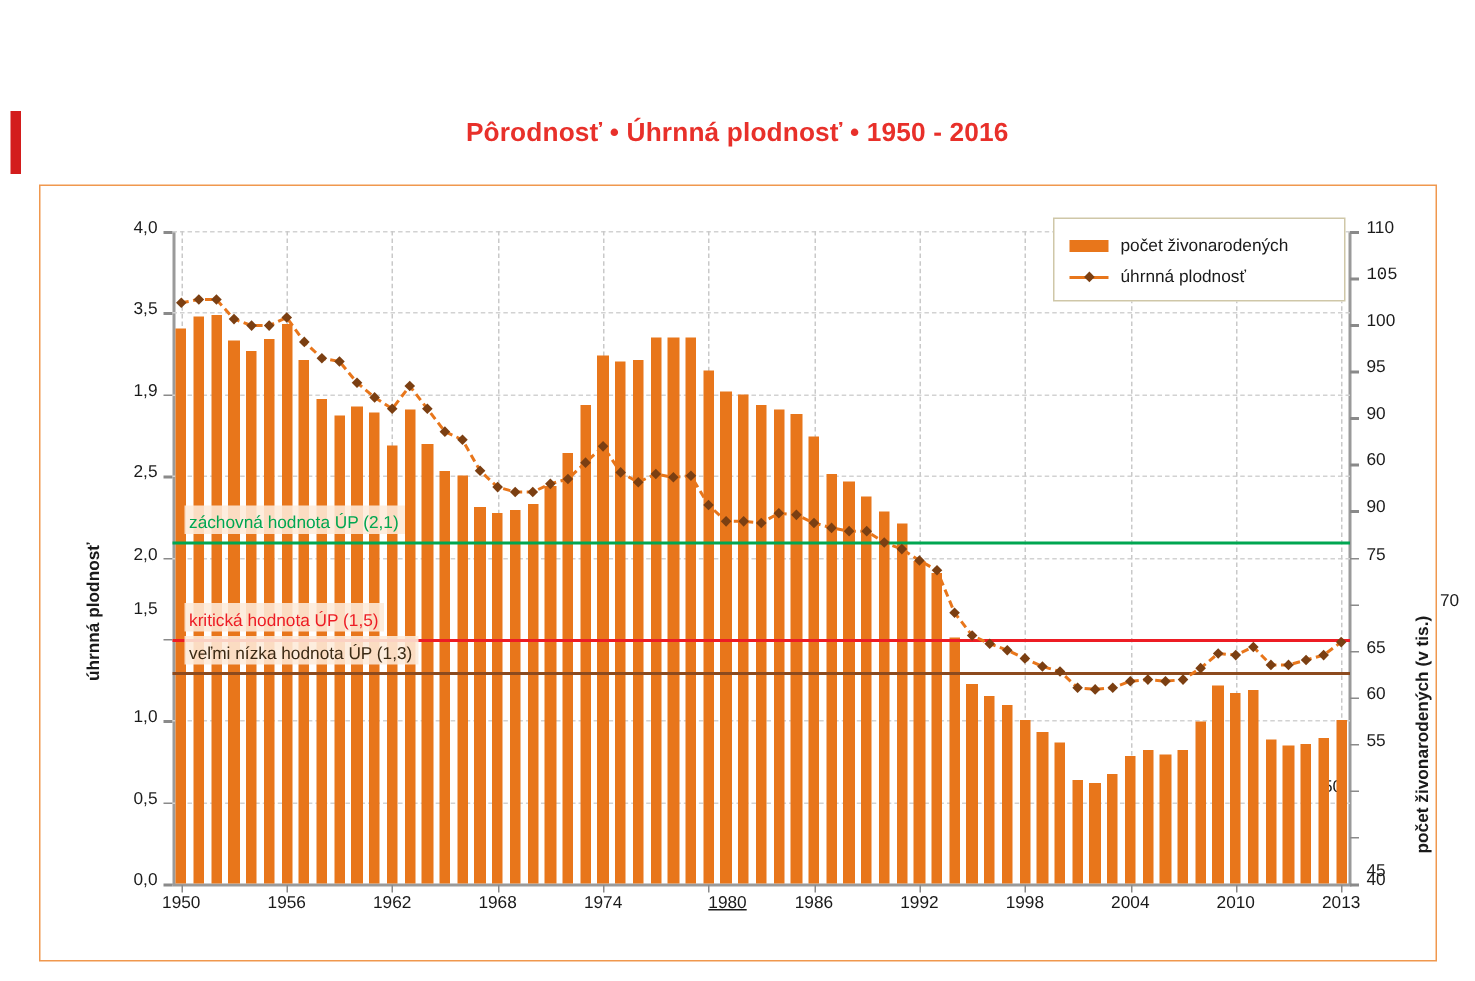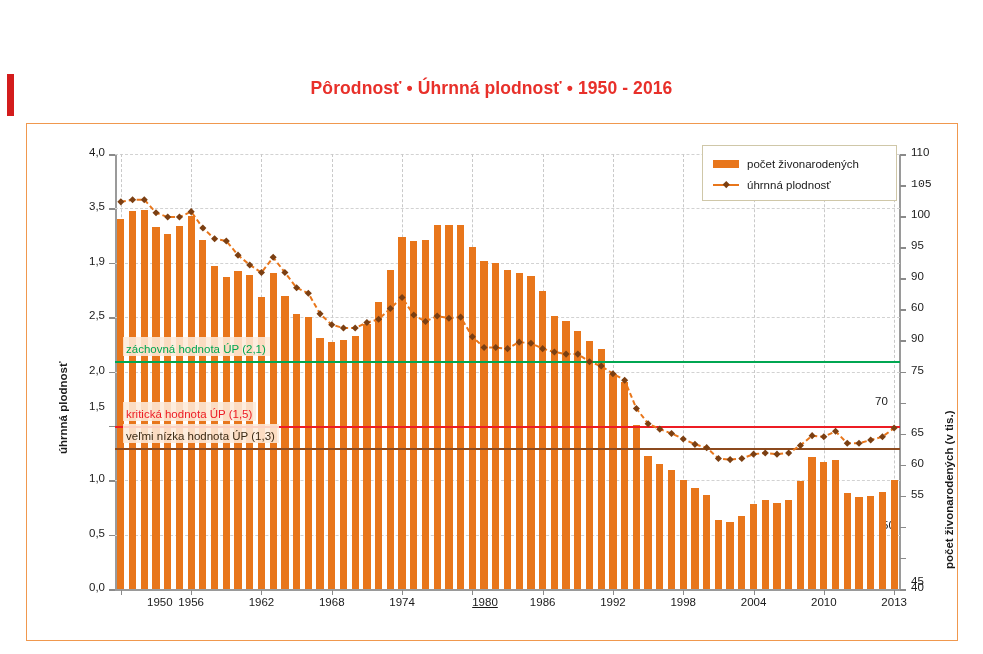--- a/index.html
+++ b/index.html
@@ -259,41 +259,41 @@
         <div class="ylabel-right" style="top: 451px; left: 884px;">45</div>
         <div class="tick-right" style="top: 402.857px;"></div>
         <div class="ylabel-right" style="top: 394.857px; left: 855px; text-align: right;">50</div>
         <div class="tick-right" style="top: 371.786px;"></div>
         <div class="ylabel-right" style="top: 363.786px; left: 884px;">55</div>
         <div class="tick-right" style="top: 340.714px;"></div>
         <div class="ylabel-right" style="top: 332.714px; left: 884px;">60</div>
         <div class="tick-right" style="top: 309.643px;"></div>
         <div class="ylabel-right" style="top: 301.643px; left: 884px;">65</div>
         <div class="tick-right" style="top: 278.571px;"></div>
-        <div class="ylabel-right" style="top: 270.571px; left: 848px;">70</div>
+        <div class="ylabel-right" style="top: 270.571px; left: 933px;">70</div>
         <div class="tick-right" style="top: 247.5px;"></div>
         <div class="ylabel-right" style="top: 239.5px; left: 884px;">75</div>
         <div class="tick-right" style="top: 216.429px;"></div>
         <div class="ylabel-right" style="top: 208.429px; left: 884px;">90</div>
         <div class="tick-right" style="top: 185.357px;"></div>
         <div class="ylabel-right" style="top: 177.357px; left: 884px;">60</div>
         <div class="tick-right" style="top: 154.286px;"></div>
         <div class="ylabel-right" style="top: 146.286px; left: 884px;">90</div>
         <div class="tick-right" style="top: 123.214px;"></div>
         <div class="ylabel-right" style="top: 115.214px; left: 884px;">95</div>
         <div class="tick-right" style="top: 92.1429px;"></div>
         <div class="ylabel-right" style="top: 84.1429px; left: 884px;">100</div>
         <div class="tick-right" style="top: 61.0714px;"></div>
         <div class="ylabel-right" style="top: 53.0714px; left: 884px; font-family: Liberation Mono, monospace;">105</div>
         <div class="tick-right" style="top: 30px;"></div>
         <div class="ylabel-right" style="top: 22px; left: 884px;">110</div>
       </div>
     <div id="ticks-x">
         <div class="xtick" style="left: 93.8582px;"></div>
-        <div class="xlabel" style="left: 93.8582px; margin-left: 39px;">1950</div>
+        <div class="xlabel" style="left: 93.8582px;">1950</div>
         <div class="xtick" style="left: 164.157px;"></div>
         <div class="xlabel" style="left: 164.157px;">1956</div>
         <div class="xtick" style="left: 234.455px;"></div>
         <div class="xlabel" style="left: 234.455px;">1962</div>
         <div class="xtick" style="left: 304.754px;"></div>
         <div class="xlabel" style="left: 304.754px;">1968</div>
         <div class="xtick" style="left: 375.052px;"></div>
         <div class="xlabel" style="left: 375.052px;">1974</div>
         <div class="xtick" style="left: 445.351px;"></div>
         <div class="xlabel" style="left: 458px; text-decoration: underline;">1980</div>

